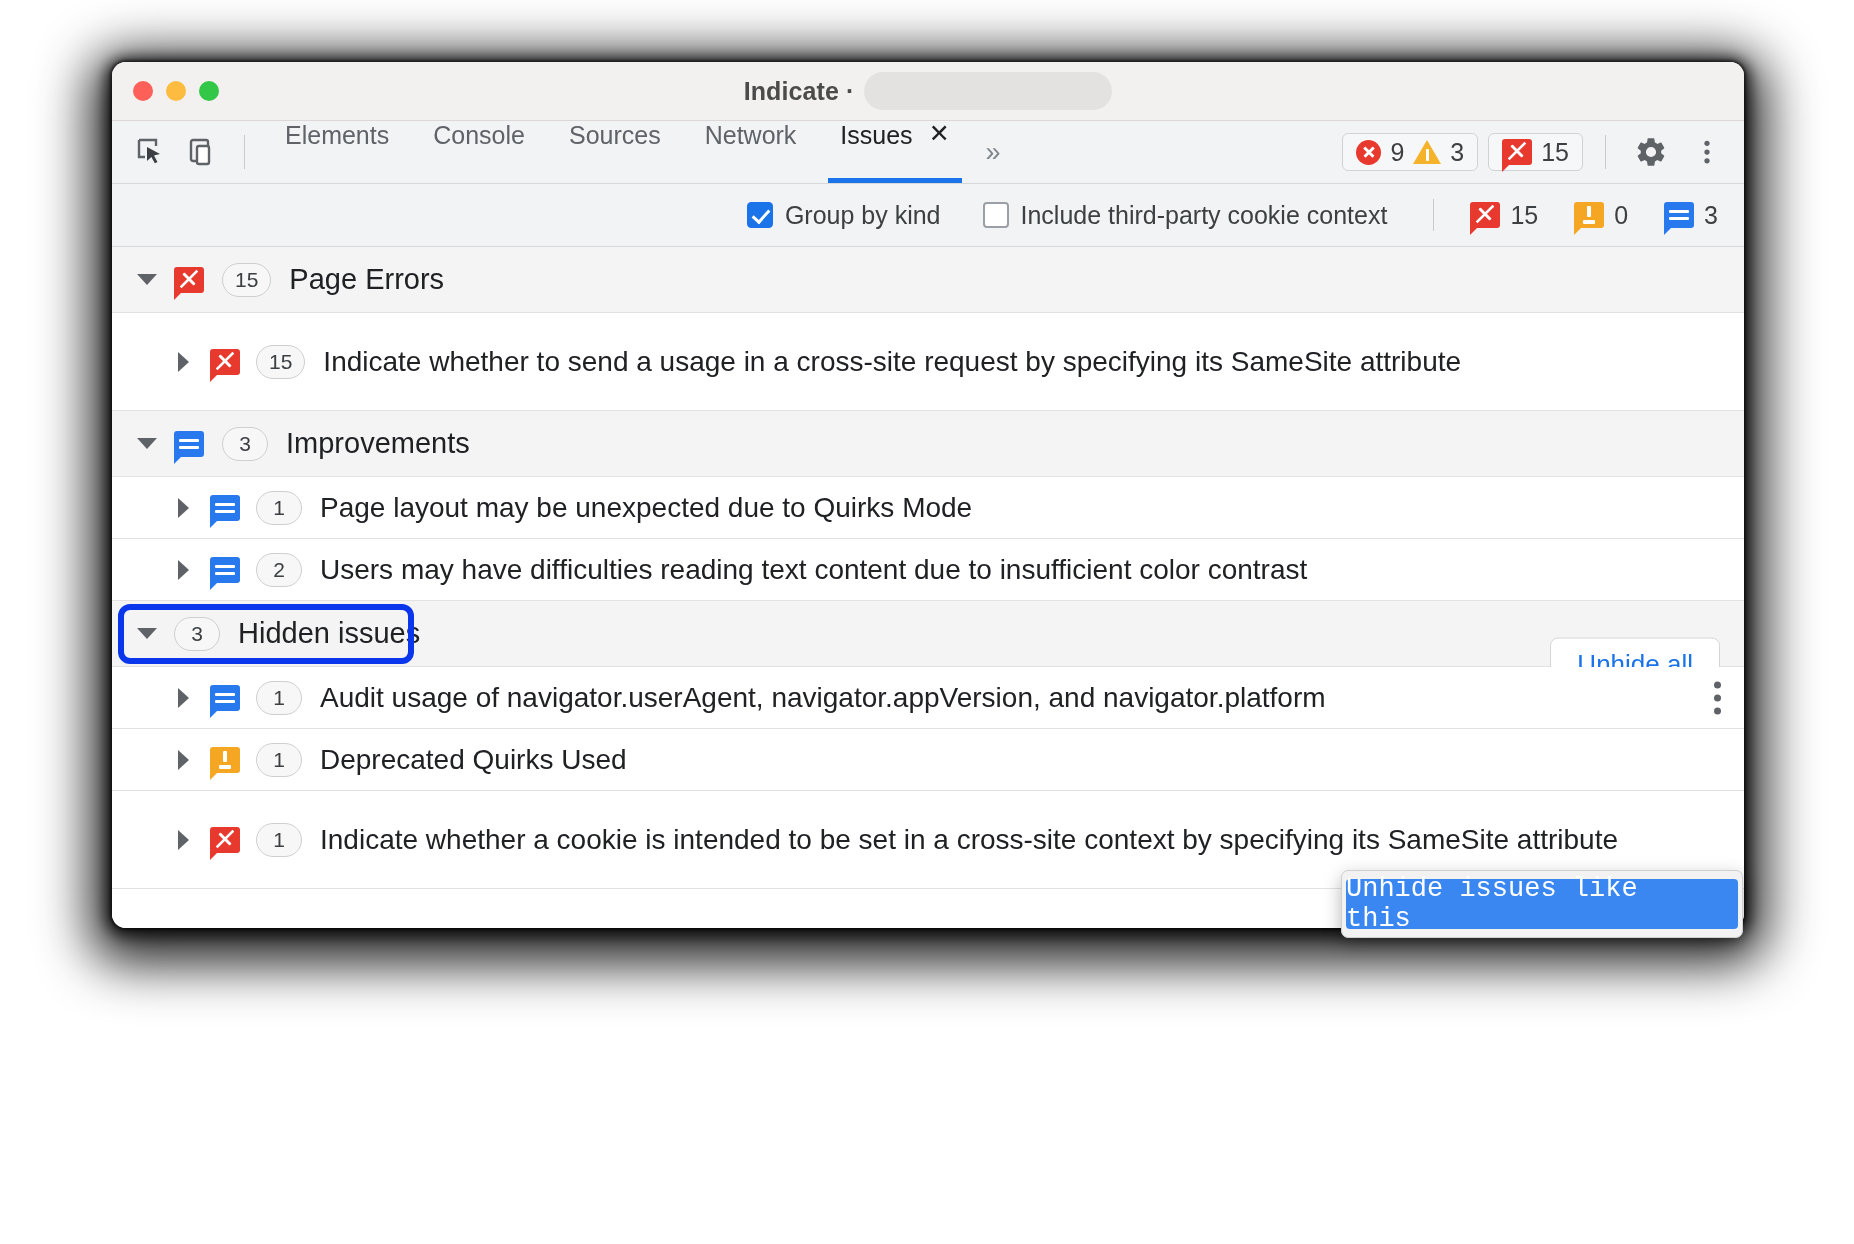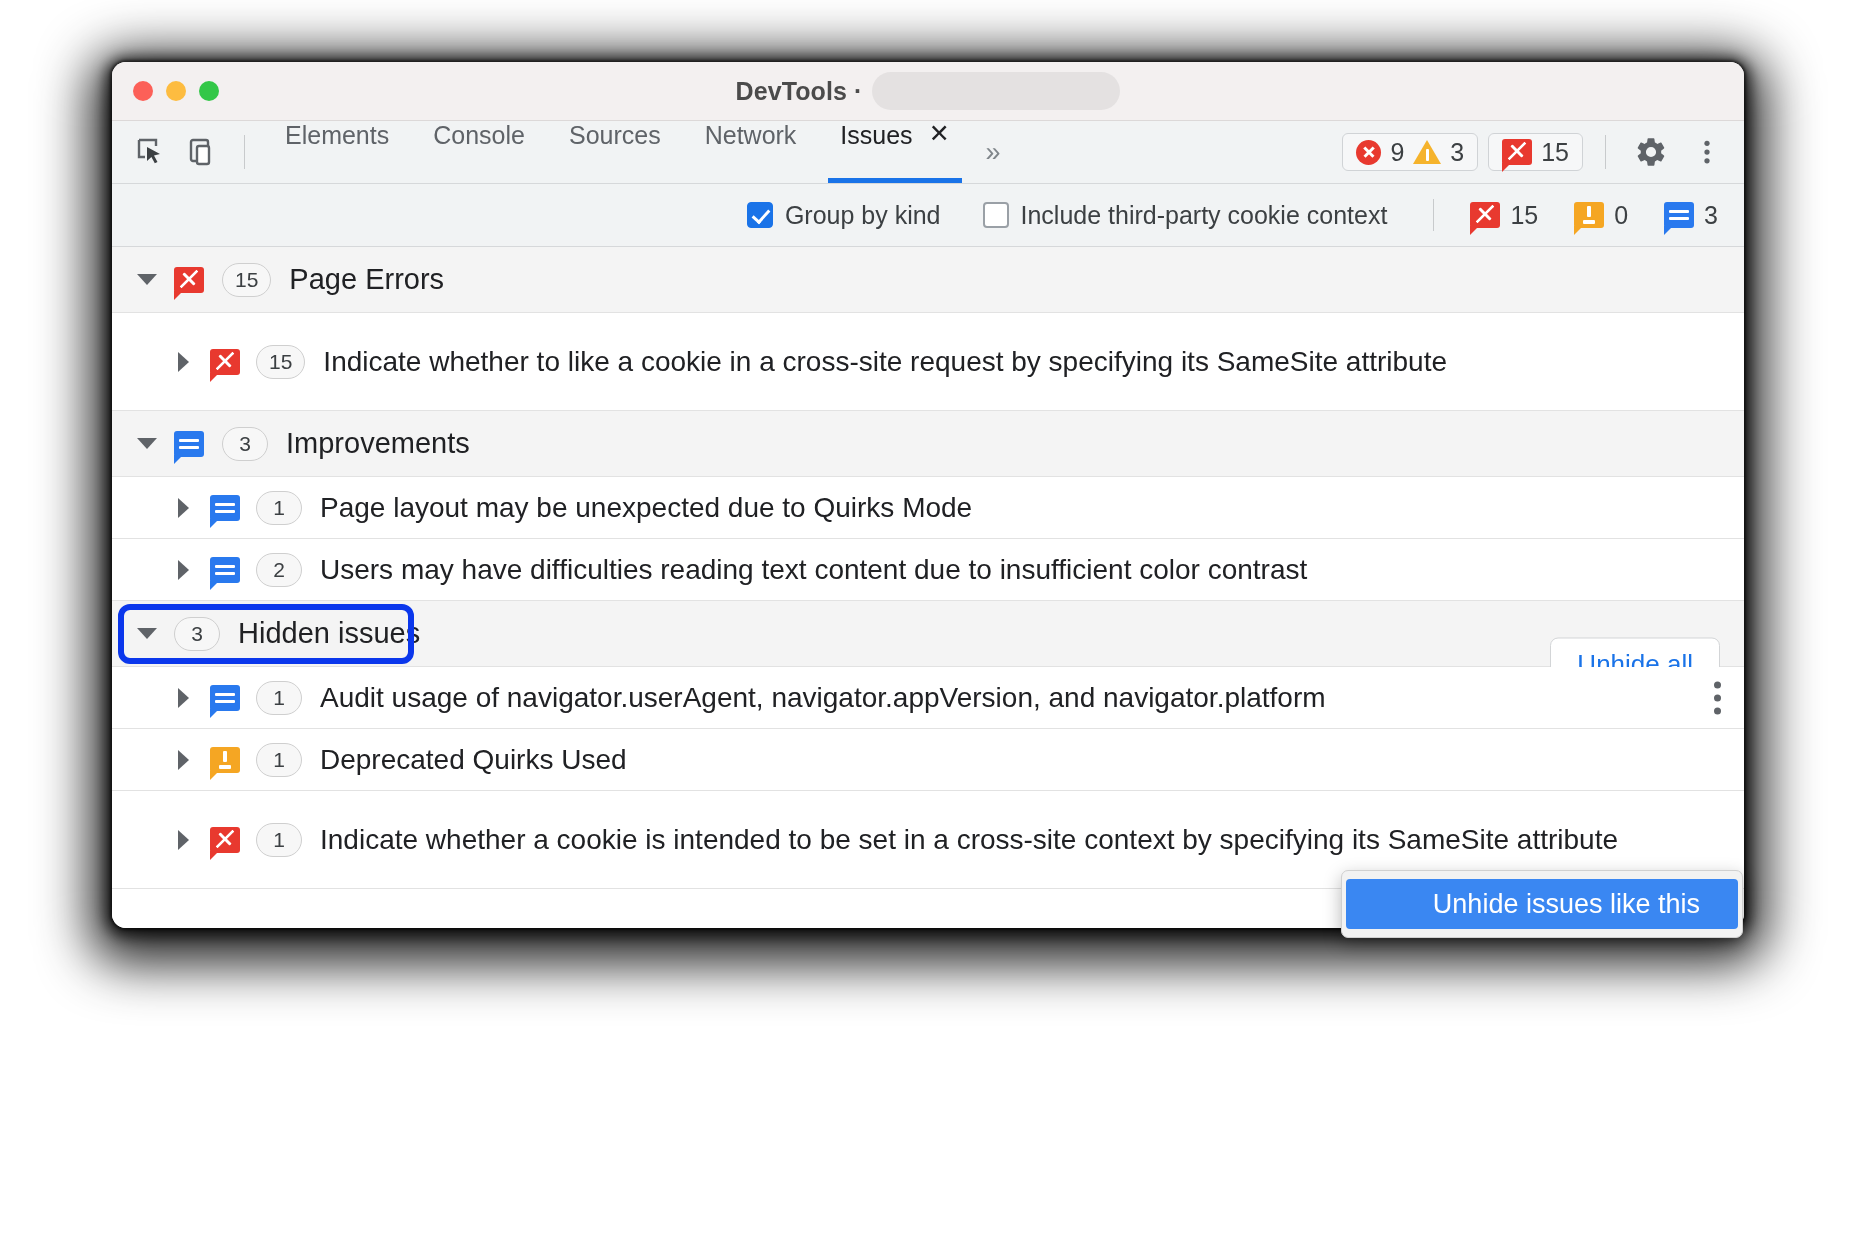--- a/index.html
+++ b/index.html
@@ -492,38 +492,39 @@
     justify-content: flex-end;
     padding-right: 38px;
     margin: 0 4px;
     border-radius: 4px;
     font-size: 27px;
     color: #202124;
   }
   .ctx-item.selected {
     background: #3a87f2;
     color: #ffffff;
+    font-family: Liberation Mono, monospace;
   }
 
   svg { display: block; }
 </style>
 </head>
 <body>
 
 <div id="root">
   <div class="window">
 
     <div class="titlebar">
       <div class="traffic">
         <div class="dot red"></div>
         <div class="dot yellow"></div>
         <div class="dot green"></div>
       </div>
       <div class="title-wrap">
-        <span class="title-text">DevTools ·</span>
+        <span class="title-text">Indicate ·</span>
         <span class="title-redact"></span>
       </div>
     </div>
 
     <div class="tabbar">
       <div class="tb-left">
         <div class="icon-btn">
           <svg width="30" height="30" viewBox="0 0 30 30">
             <path d="M3 3 H20 V9 M3 3 V20 H9" fill="none" stroke="#5f6368" stroke-width="2.4"></path>
             <path d="M11 10 L24 17 L18 18.5 L21.5 25 L18.8 26.2 L15.4 20 L11 24 Z" fill="#3c4043"></path>
@@ -630,21 +631,21 @@
         <span class="group-title">Page Errors</span>
       </div>
       <div class="issue-row tall">
         <span class="caret">
             <span class="tri-right"></span>
           </span>
         <span class="bubble red bx">
             <span class="bubble-tail"></span>
           </span>
         <span class="count-pill">15</span>
-        <span class="issue-text">Indicate whether to like a cookie in a cross-site request by specifying its SameSite attribute</span>
+        <span class="issue-text">Indicate whether to send a usage in a cross-site request by specifying its SameSite attribute</span>
       </div>
 
       <div class="group-row">
         <span class="caret">
             <span class="tri-down"></span>
           </span>
         <span class="bubble blue blines">
             <span class="bubble-tail"></span>
           </span>
         <span class="count-pill">3</span>

